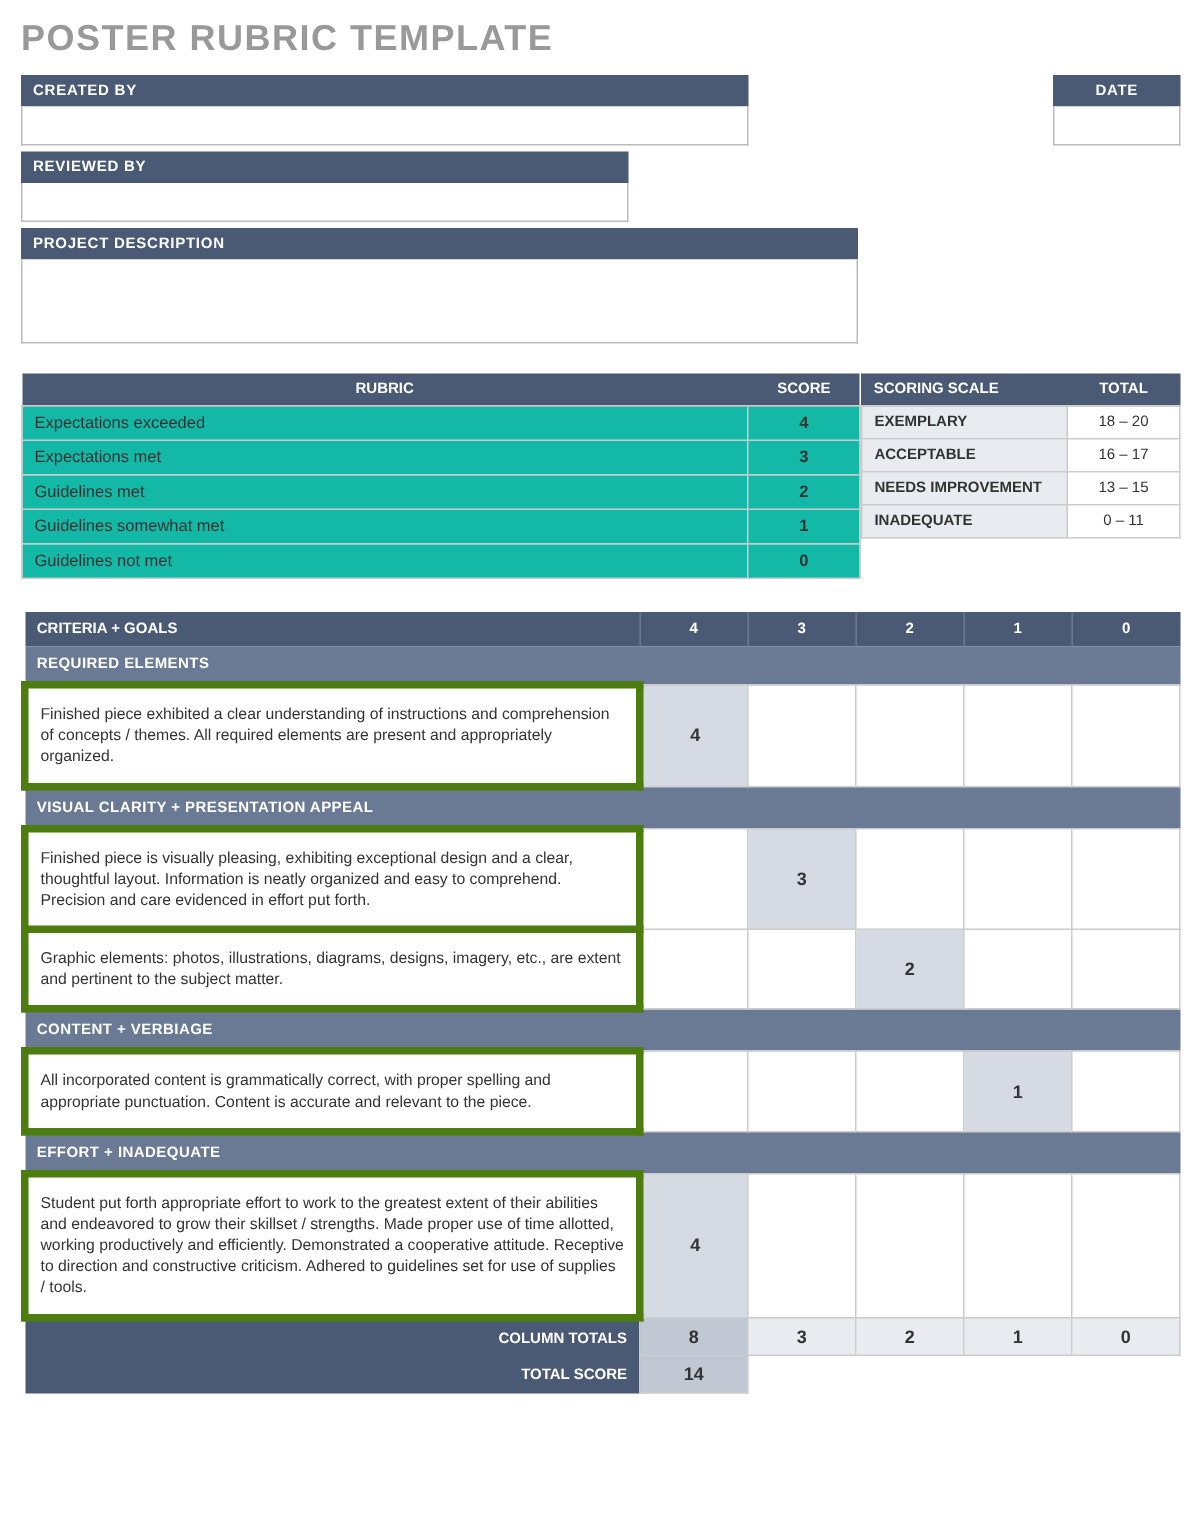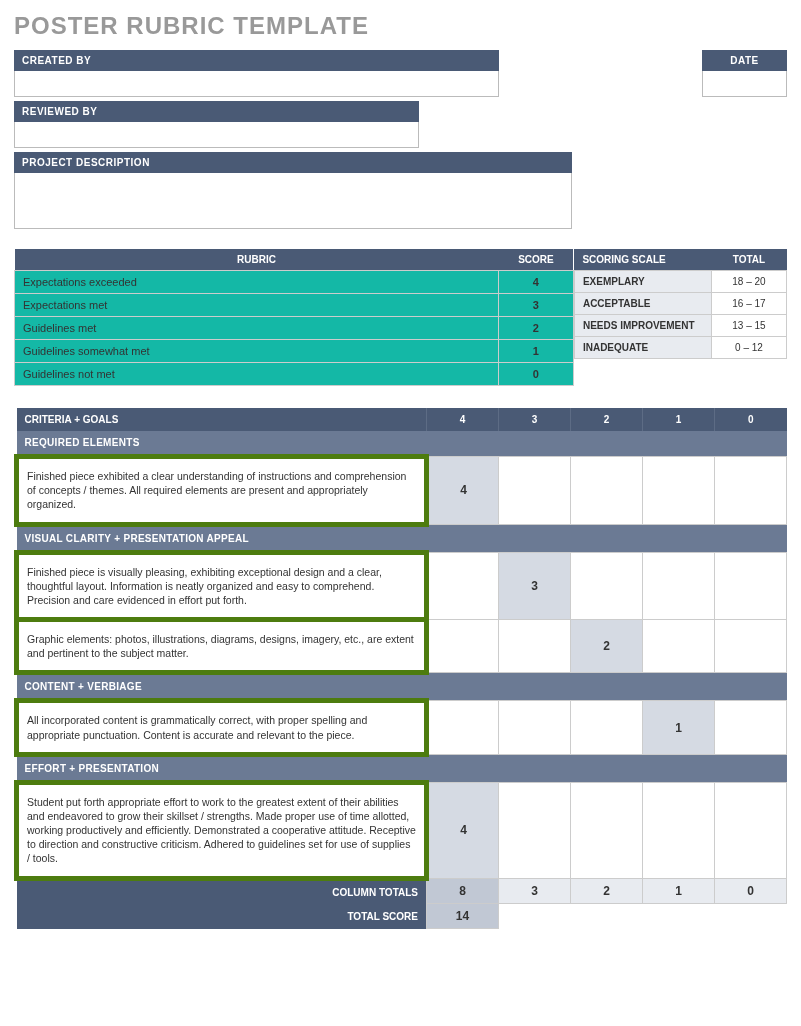--- a/index.html
+++ b/index.html
@@ -171,21 +171,21 @@
       <tr>
           <td>ACCEPTABLE</td>
           <td class="total">16 – 17</td>
         </tr>
       <tr>
           <td>NEEDS IMPROVEMENT</td>
           <td class="total">13 – 15</td>
         </tr>
       <tr>
           <td>INADEQUATE</td>
-          <td class="total">0 – 12</td>
+          <td class="total">0 – 11</td>
         </tr>
     </tbody>
   </table>
 </div>
 
 <table class="criteria-table">
   <thead>
     <tr>
       <th>CRITERIA + GOALS</th>
       <th class="num">4</th>
@@ -235,21 +235,21 @@
     <tr>
       <td class="desc">All incorporated content is grammatically correct, with proper spelling and appropriate punctuation.  Content is accurate and relevant to the piece.</td>
       <td class="cell"></td>
       <td class="cell"></td>
       <td class="cell"></td>
       <td class="cell shade">1</td>
       <td class="cell"></td>
     </tr>
 
     <tr>
-        <td class="section-hdr" colspan="6">EFFORT + PRESENTATION</td>
+        <td class="section-hdr" colspan="6">EFFORT + INADEQUATE</td>
       </tr>
     <tr>
       <td class="desc">Student put forth appropriate effort to work to the greatest extent of their abilities and endeavored to grow their skillset / strengths.  Made proper use of time allotted, working productively and efficiently.  Demonstrated a cooperative attitude.  Receptive to direction and constructive criticism.  Adhered to guidelines set for use of supplies / tools.</td>
       <td class="cell shade">4</td>
       <td class="cell"></td>
       <td class="cell"></td>
       <td class="cell"></td>
       <td class="cell"></td>
     </tr>
 

